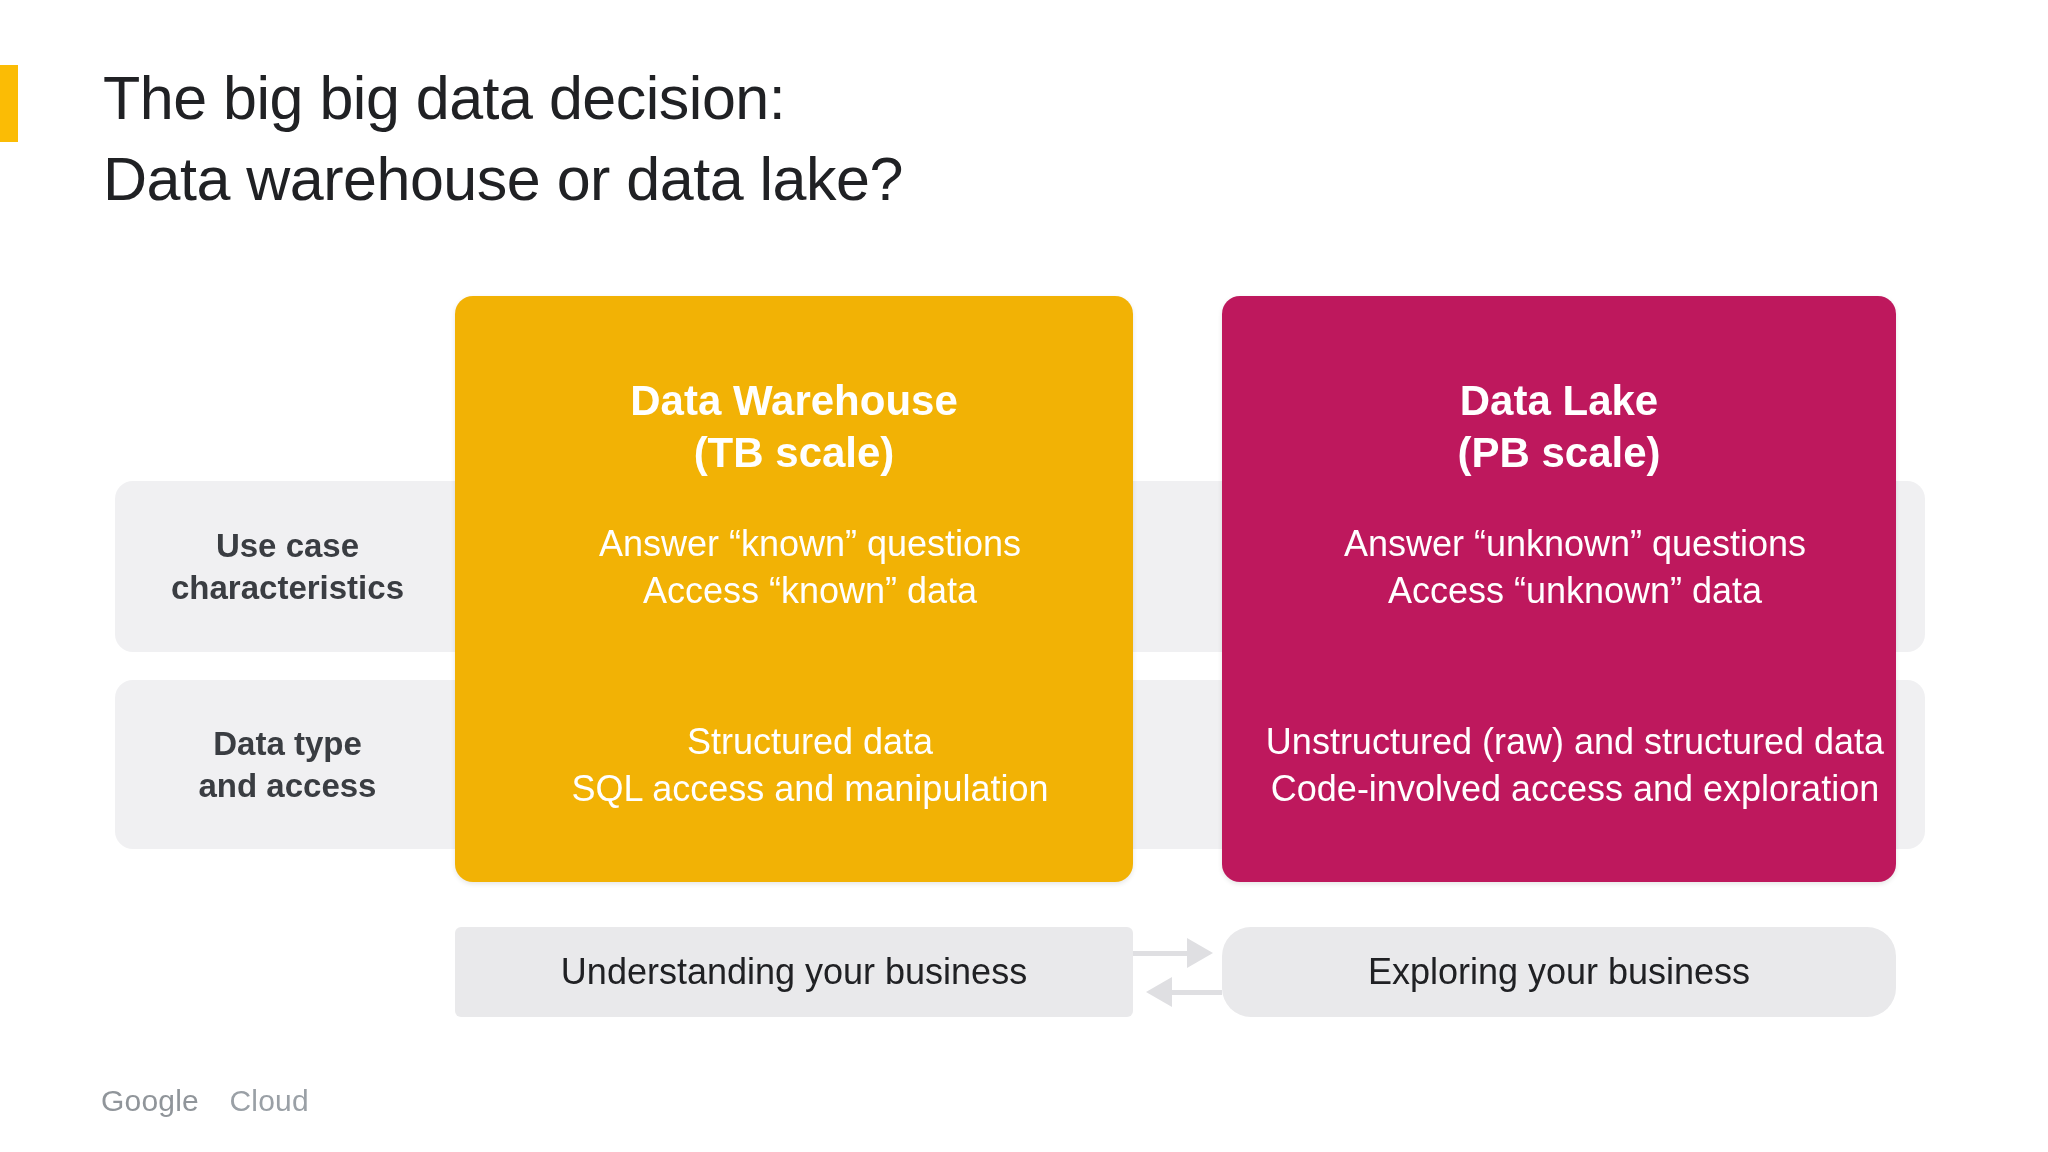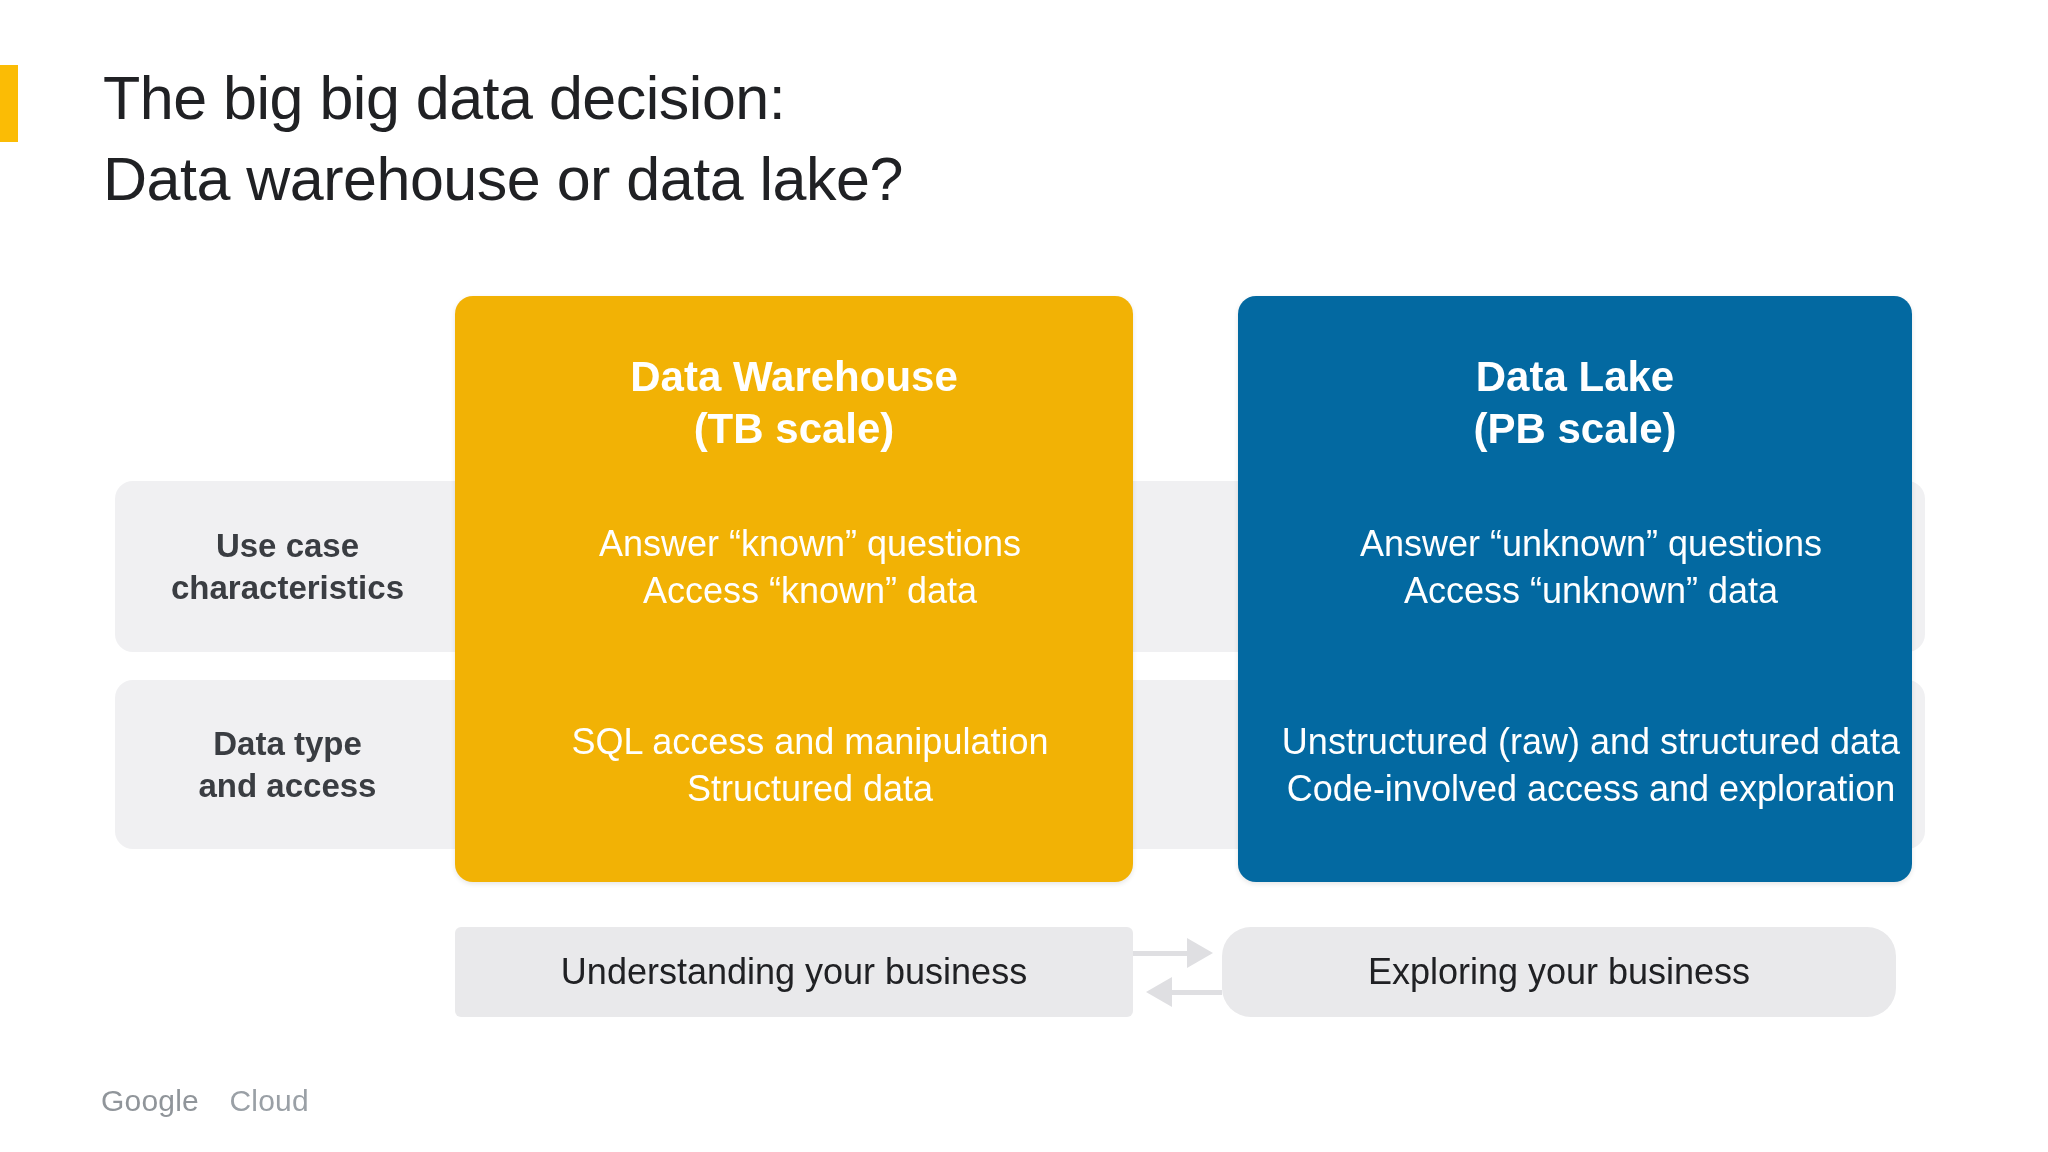--- a/index.html
+++ b/index.html
@@ -62,21 +62,21 @@
     border-radius: 18px;
     box-shadow: 0 2px 5px rgba(0,0,0,0.10);
     color: #ffffff;
   }
   .card-warehouse { left: 455px; width: 678px; }
   .card-lake { left: 1222px; width: 674px; }
   .card-header {
     position: absolute;
     top: 0; left: 0; right: 0;
     height: 185px;
-    padding-top: 55px;
+    padding-top: 79px;
     box-sizing: border-box;
     display: flex;
     flex-direction: column;
     align-items: center;
     justify-content: flex-start;
     font-size: 42px;
     line-height: 52px;
     font-weight: 700;
     text-align: center;
   }
@@ -160,26 +160,26 @@
   <div class="card card-warehouse" style="background: rgb(242, 178, 5);">
     <div class="card-header">
       <span>Data Warehouse</span>
       <span>(TB scale)</span>
     </div>
     <div class="card-row card-row-1">
       <span>Answer “known” questions</span>
       <span>Access “known” data</span>
     </div>
     <div class="card-row card-row-2">
+      <span>Structured data</span>
       <span>SQL access and manipulation</span>
-      <span>Structured data</span>
-    </div>
-  </div>
-
-  <div class="card card-lake" style="background: #0369a1; margin-left: 16px;">
+    </div>
+  </div>
+
+  <div class="card card-lake" style="background: #be185d;">
     <div class="card-header">
       <span>Data Lake</span>
       <span>(PB scale)</span>
     </div>
     <div class="card-row card-row-1">
       <span>Answer “unknown” questions</span>
       <span>Access “unknown” data</span>
     </div>
     <div class="card-row card-row-2">
       <span>Unstructured (raw) and structured data</span>

